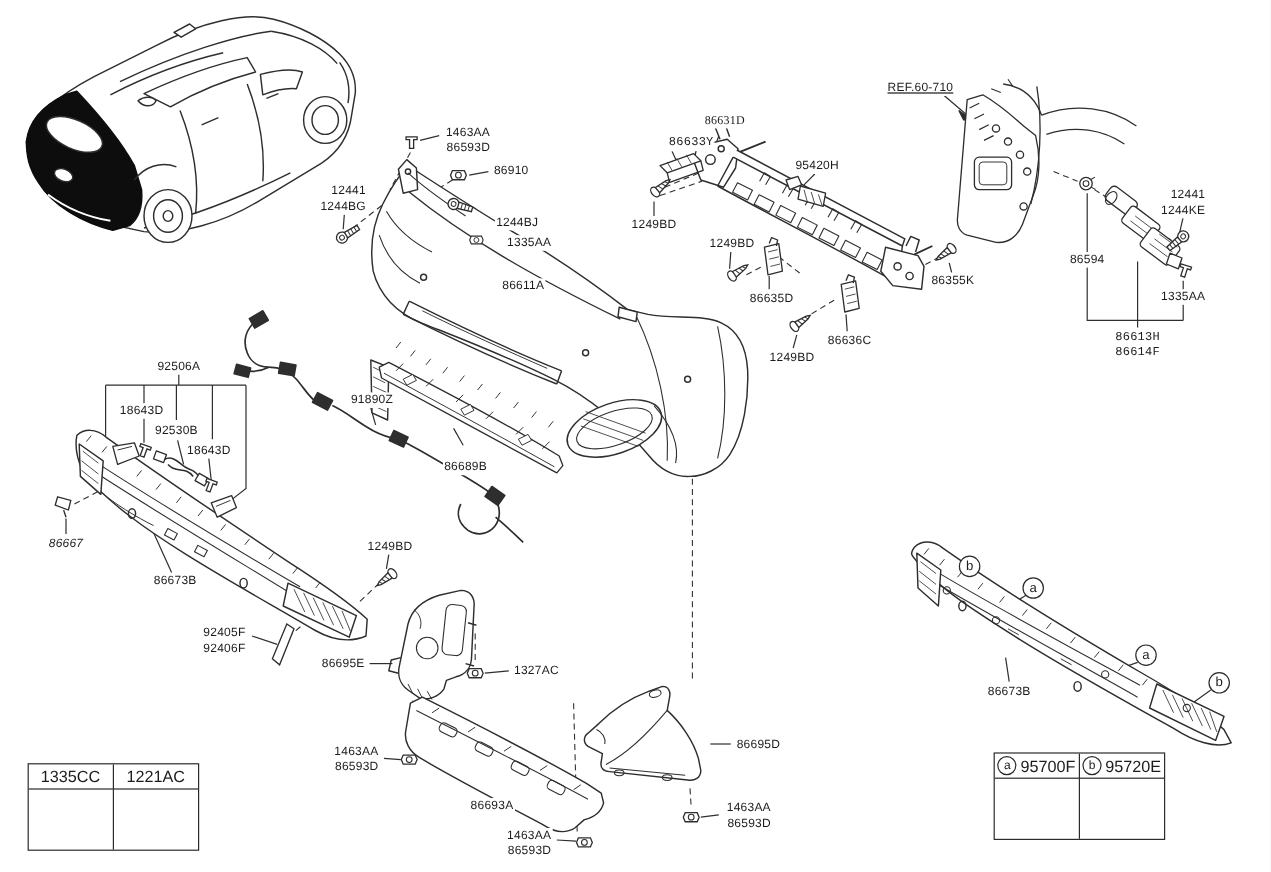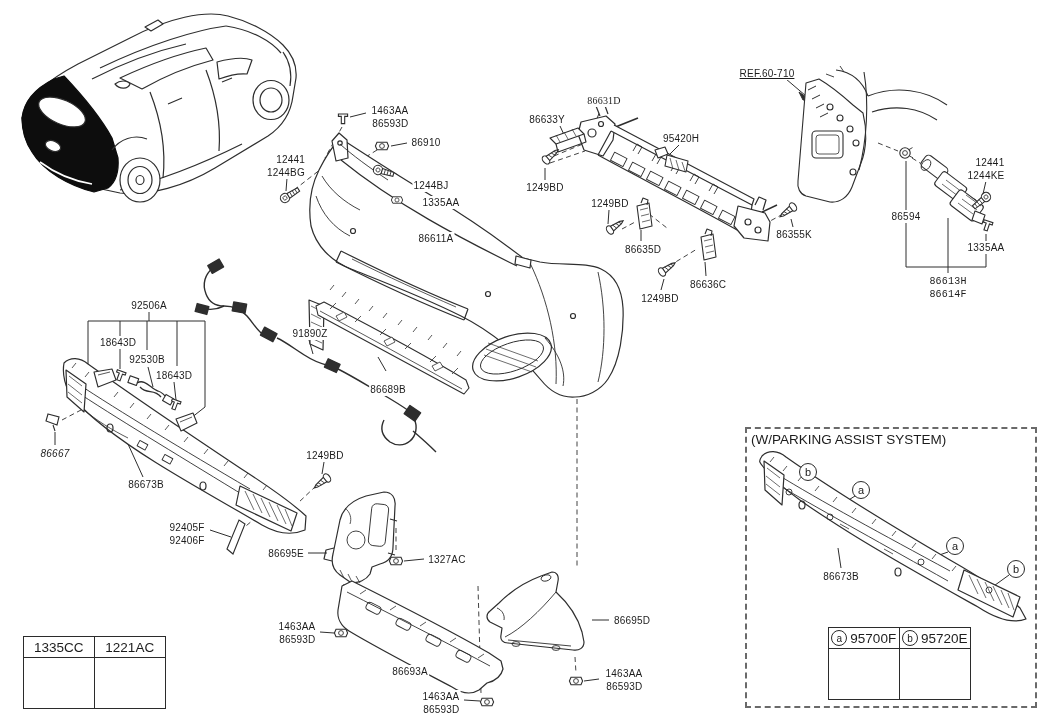--- a/index.html
+++ b/index.html
@@ -443,21 +443,21 @@
     </div>
 <div class="lbl" style="left:441px;top:196px;">
       <span>1335AA</span>
     </div>
 <div class="lbl" style="left:415px;top:232px;margin-left:21px;">
       <span>86611A</span>
     </div>
 <div class="lbl" style="left:604px;top:94px;font-family:Liberation Serif, serif;">
       <span>86631D</span>
     </div>
-<div class="lbl" style="left:547px;top:113px;">
+<div class="lbl" style="left:576px;top:113px;font-family:Liberation Mono, monospace;">
       <span>86633Y</span>
     </div>
 <div class="lbl" style="left:681px;top:132px;">
       <span>95420H</span>
     </div>
 <div class="lbl" style="left:545px;top:181px;">
       <span>1249BD</span>
     </div>
 <div class="lbl" style="left:610px;top:197px;">
       <span>1249BD</span>
@@ -540,23 +540,20 @@
       <span>86593D</span>
     </div>
 <div class="lbl" style="left:632px;top:614px;">
       <span>86695D</span>
     </div>
 <div class="lbl" style="left:624px;top:667px;">
       <span>1463AA</span>
       <span>86593D</span>
     </div>
 
-<div class="panel">
-  <div class="panel-title">(W/PARKING ASSIST SYSTEM)</div>
-</div>
 <div class="lbl" style="left:841px;top:570px;">
       <span>86673B</span>
     </div>
 <div class="marker" style="left:808px;top:472px;">
       <span>b</span>
     </div>
 <div class="marker" style="left:861px;top:490px;">
       <span>a</span>
     </div>
 <div class="marker" style="left:955px;top:546px;">

